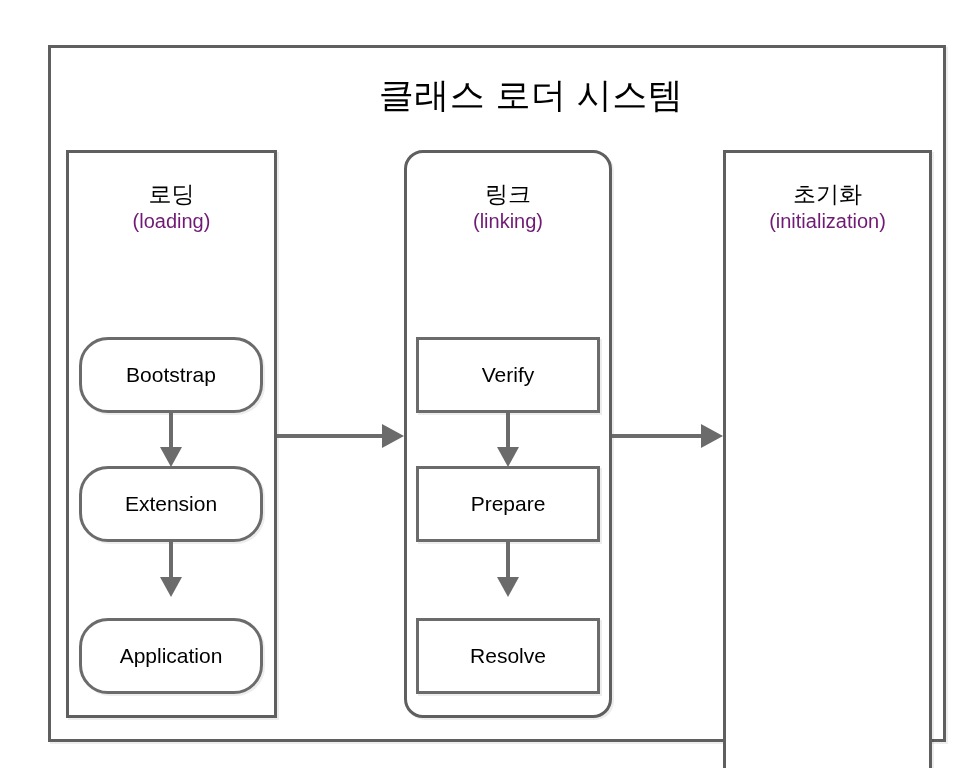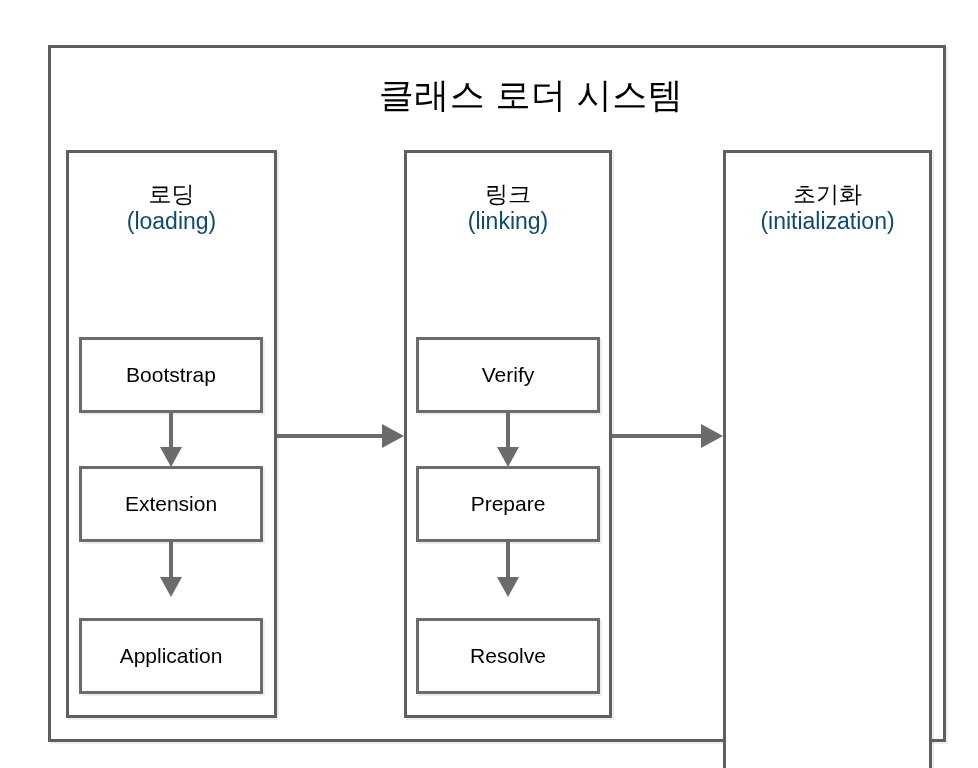--- a/index.html
+++ b/index.html
@@ -54,42 +54,42 @@
   
   .phase-column {
     position: absolute;
     border: 3px solid #5f5f5f;
     box-sizing: border-box;
     background: #ffffff;
     box-shadow: 2px 2px 0 rgba(0,0,0,0.07);
     padding-left: 12px;
   }
   .phase-column.col-1 { left: 66px;  top: 150px; width: 211px; height: 568px; }
-  .phase-column.col-2 { left: 404px; top: 150px; width: 208px; height: 568px; }
+  .phase-column.col-2 { left: 404px; top: 150px; width: 208px; height: 568px; border-radius: 19px; }
   .phase-column.col-3 { left: 723px; top: 150px; width: 209px; height: 736px; }
 
   .phase-header {
     position: absolute;
     left: 0;
     top: 26px;
     width: 100%;
     text-align: center;
   }
   .phase-header .ko {
     display: block;
     font-size: 23px;
     line-height: 30px;
     color: #000000;
     white-space: nowrap;
   }
   .phase-header .en {
     display: block;
-    font-size: 23px;
+    font-size: 20px;
     line-height: 24px;
-    color: #0c4a6e;
+    color: #701a75;
     white-space: nowrap;
   }
 
   
   .step-box {
     position: absolute;
     width: 184px;
     height: 76px;
     border: 3px solid #6b6b6b;
     box-sizing: border-box;
@@ -99,21 +99,21 @@
     align-items: center;
     justify-content: center;
   }
   .step-box .step-label {
     font-size: 21px;
     line-height: 26px;
     color: #000000;
     white-space: nowrap;
   }
 
-  .col-1 .step-box { left: 10px; }
+  .col-1 .step-box { left: 10px; border-radius: 29px; }
   .col-2 .step-box { left: 9px; }
 
   .step-box.s0 { top: 184px; }
   .step-box.s1 { top: 313px; }
   .step-box.s2 { top: 465px; }
 
   
   .v-arrow {
     position: absolute;
     width: 22px;

